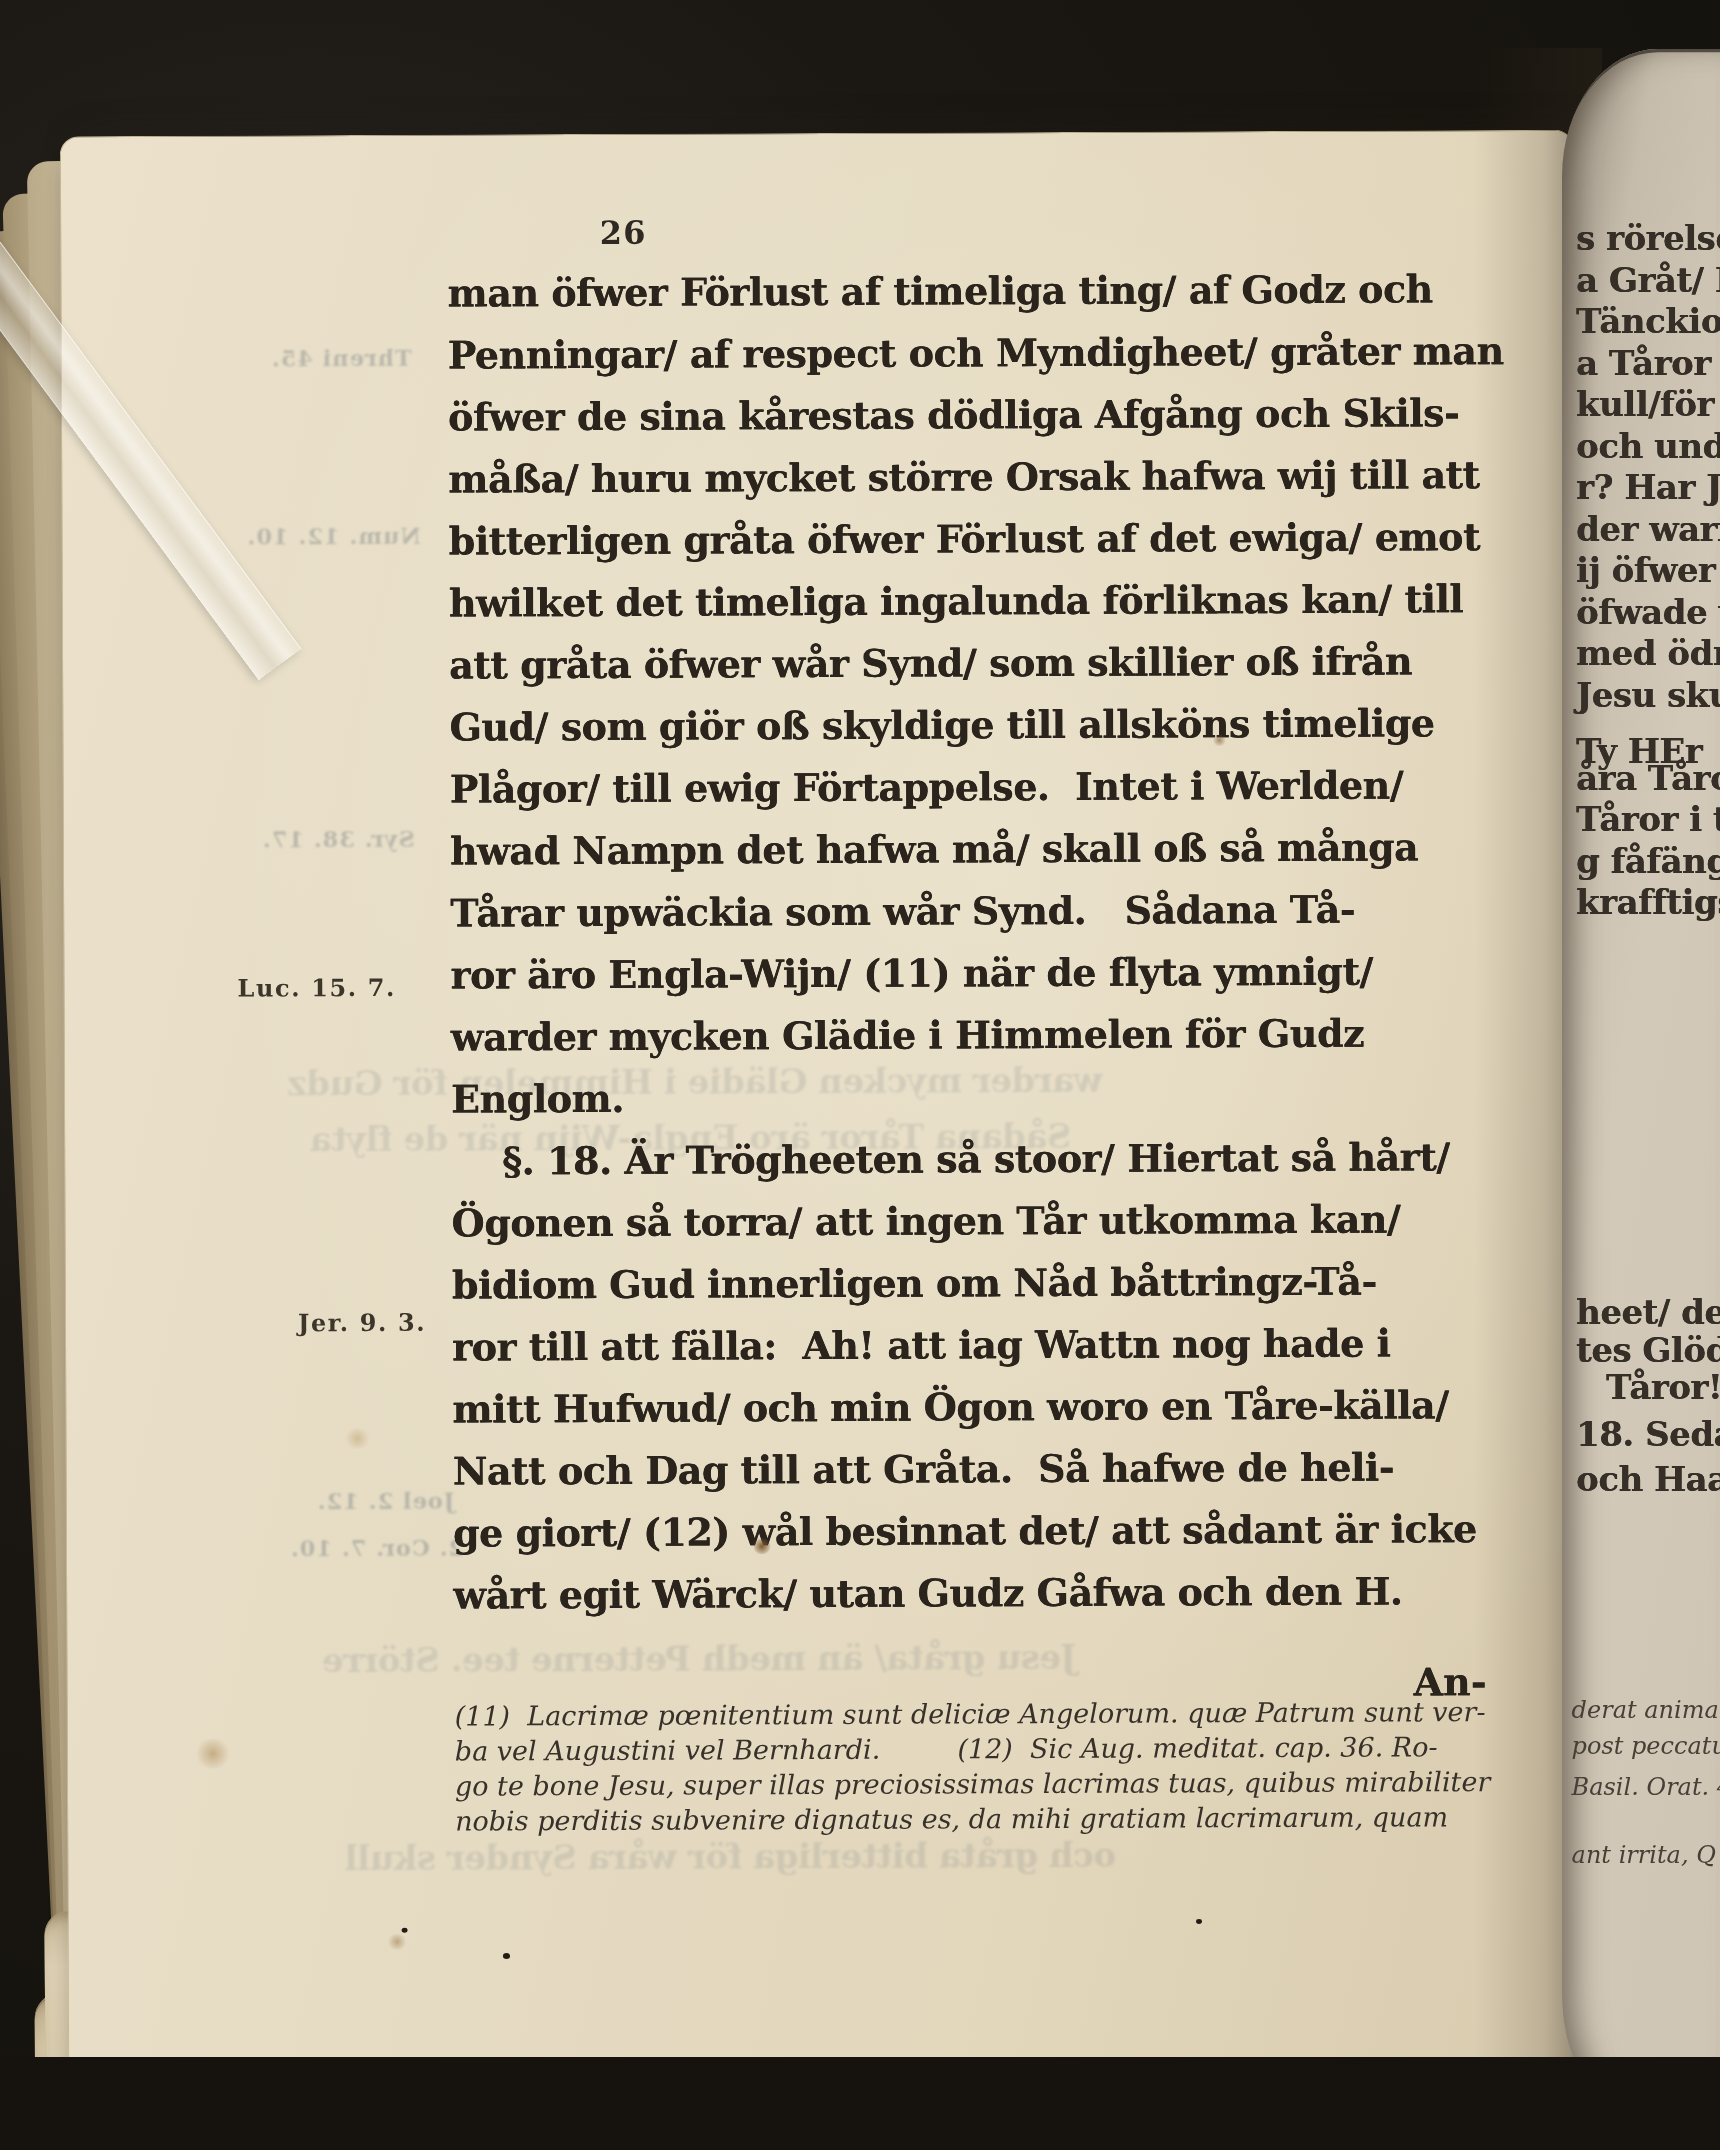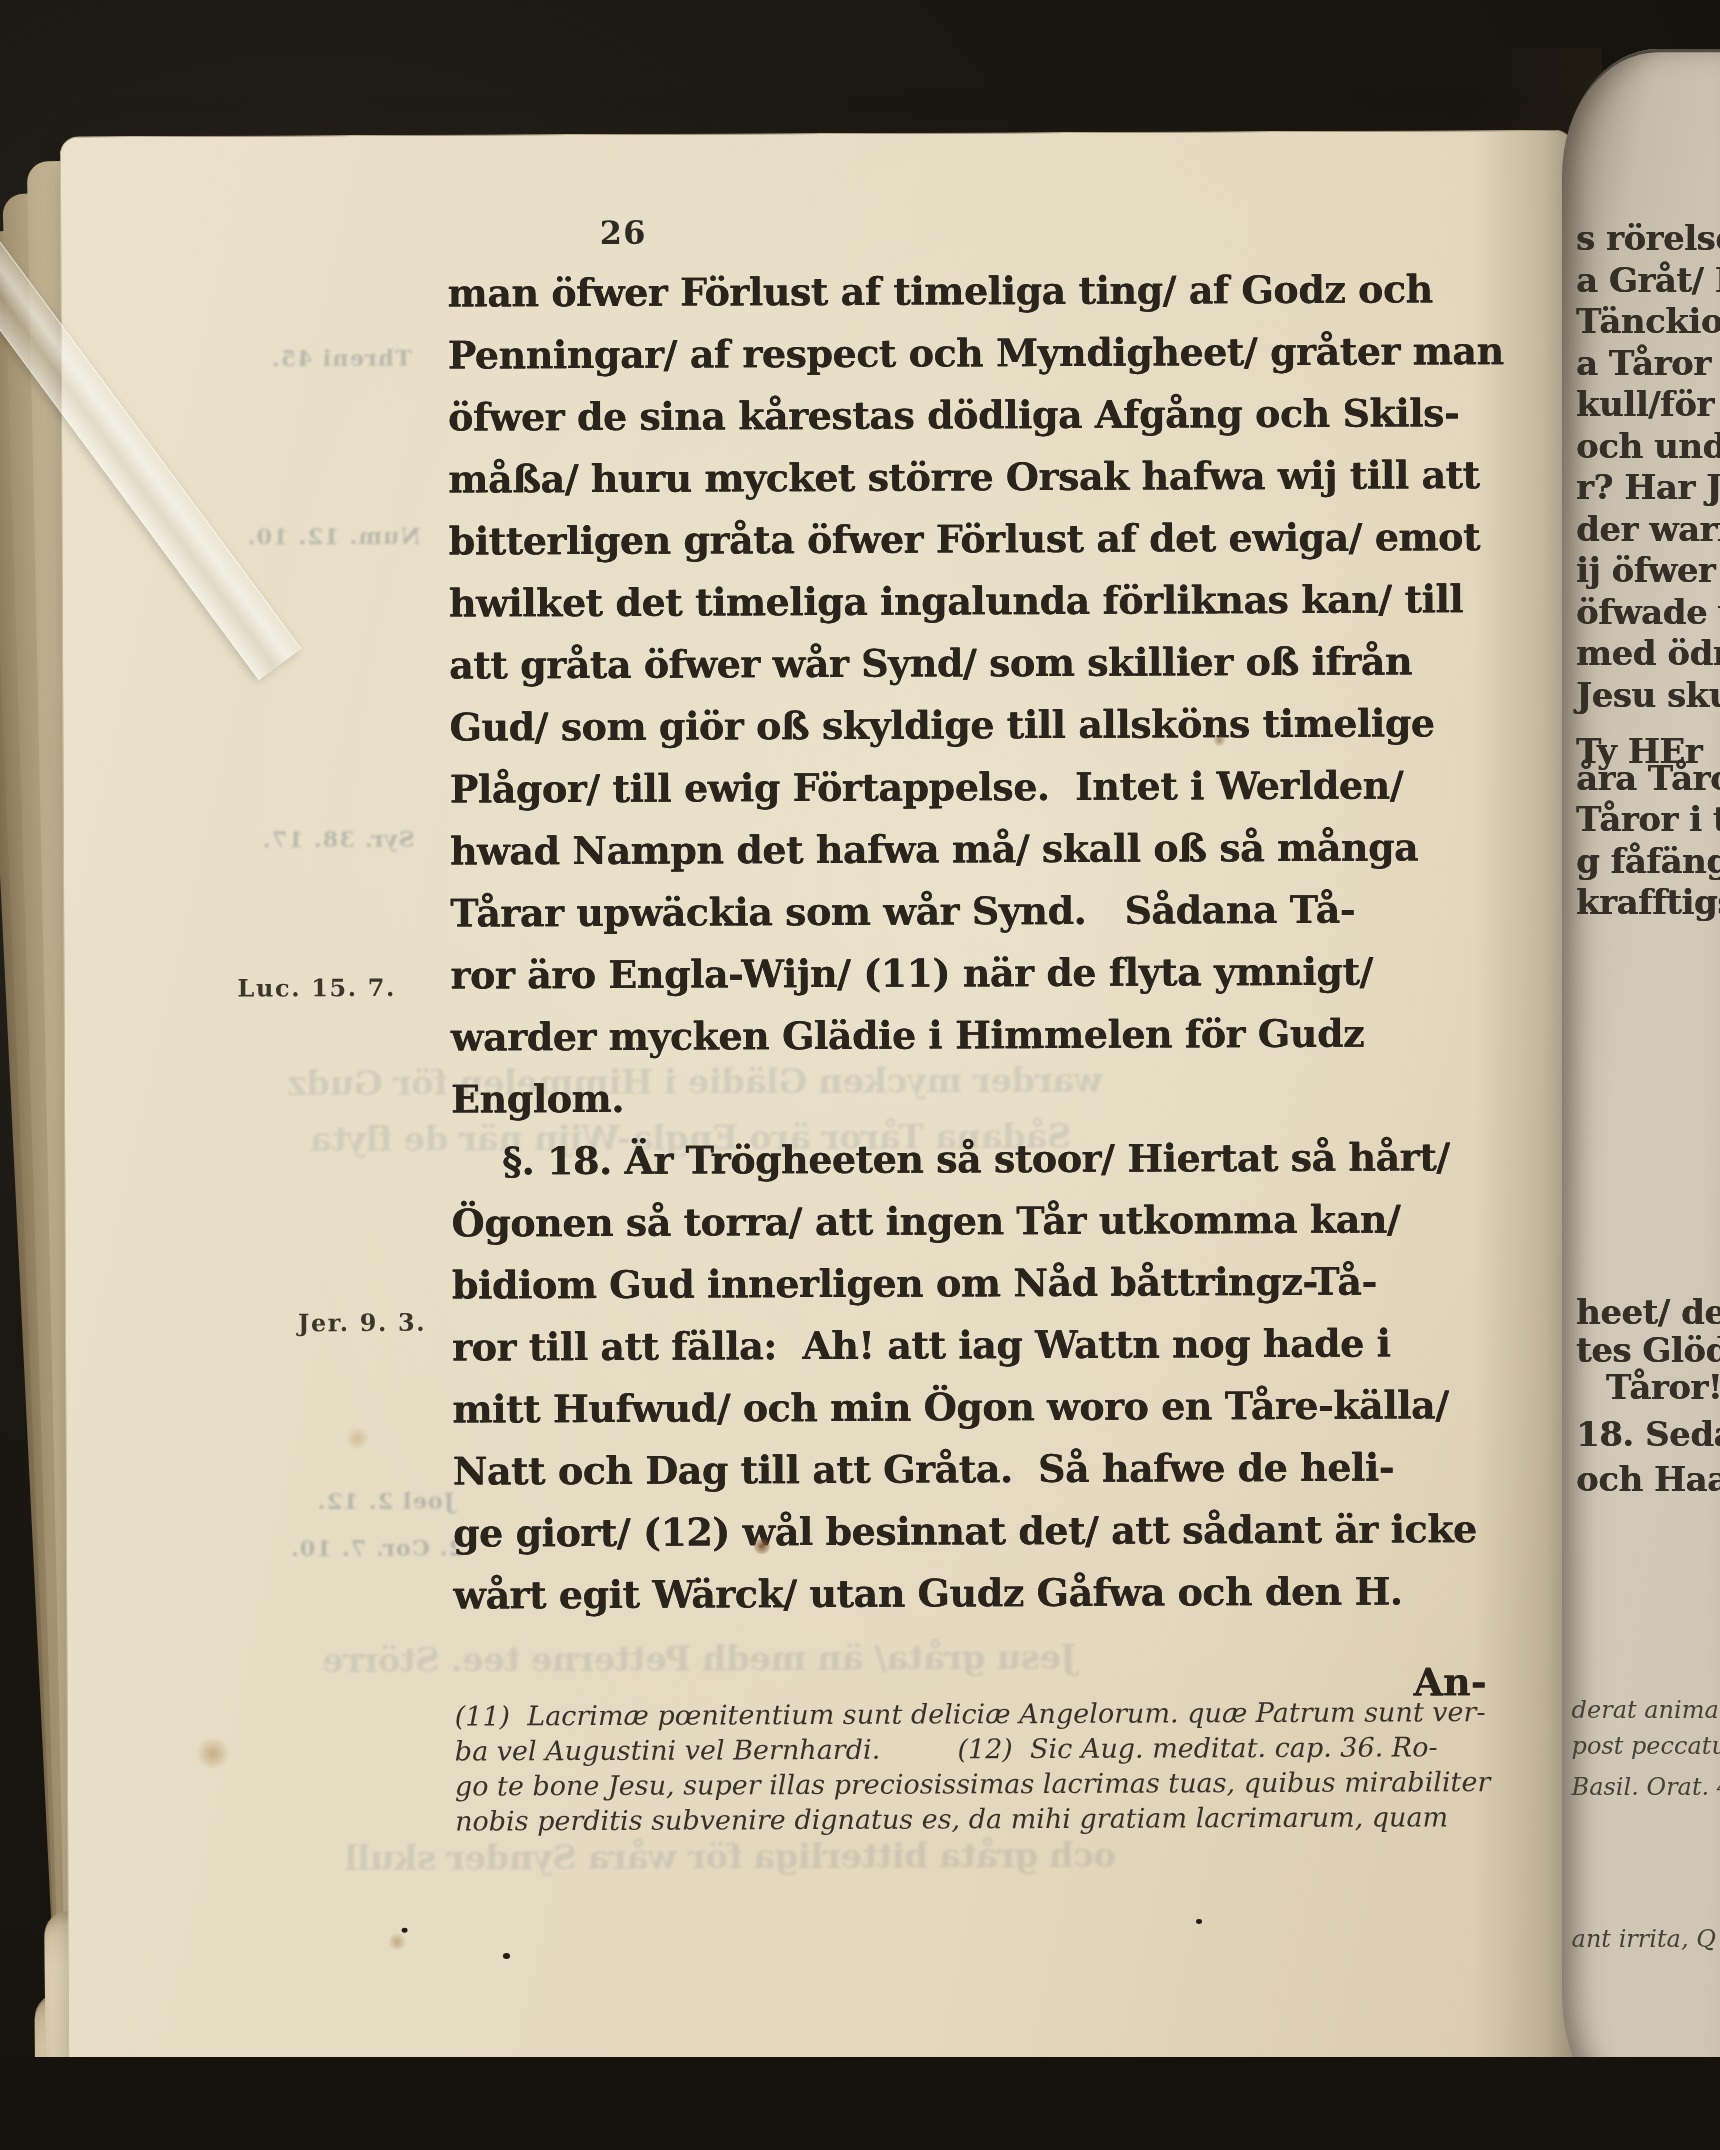--- a/index.html
+++ b/index.html
@@ -169,21 +169,21 @@
         <div class="np-frag" style="top: 1243px;">heet/ de ut</div>
         <div class="np-frag" style="top: 1281px;">tes Glöd/</div>
         <div class="np-frag" style="top: 1318px; margin-left: 30px;">Tåror!</div>
         <div class="np-frag" style="top: 1365px;">18. Sedan</div>
         <div class="np-frag" style="top: 1410px;">och Haat/</div>
       </div>
     <div>
         <div class="np-foot" style="top: 1647px;">derat anima m</div>
         <div class="np-foot" style="top: 1683px;">post peccatum b</div>
         <div class="np-foot" style="top: 1724px;">Basil. Orat. 4.</div>
-        <div class="np-foot" style="top: 1876px;">ant irrita, Q</div>
+        <div class="np-foot" style="top: 1792px;">ant irrita, Q</div>
       </div>
   </div>
 
   <div class="speck sp2"></div>
   <div class="speck sp3"></div>
   <div class="speck sp4"></div>
 
   <div class="acrylic"></div>
 </div>
 

